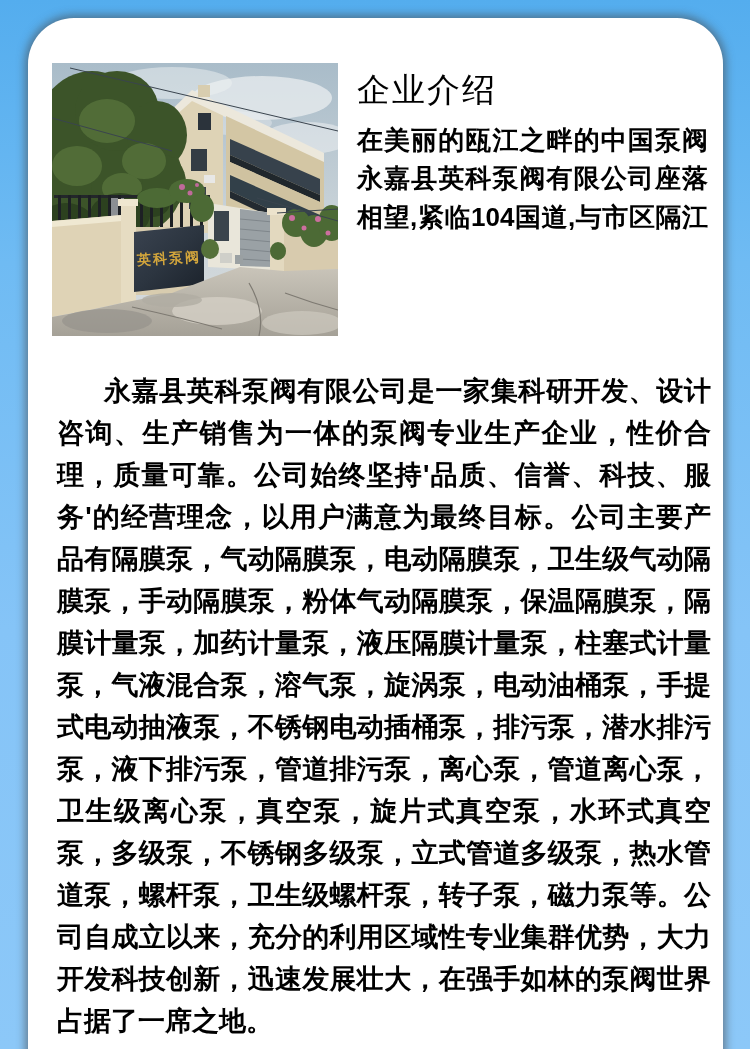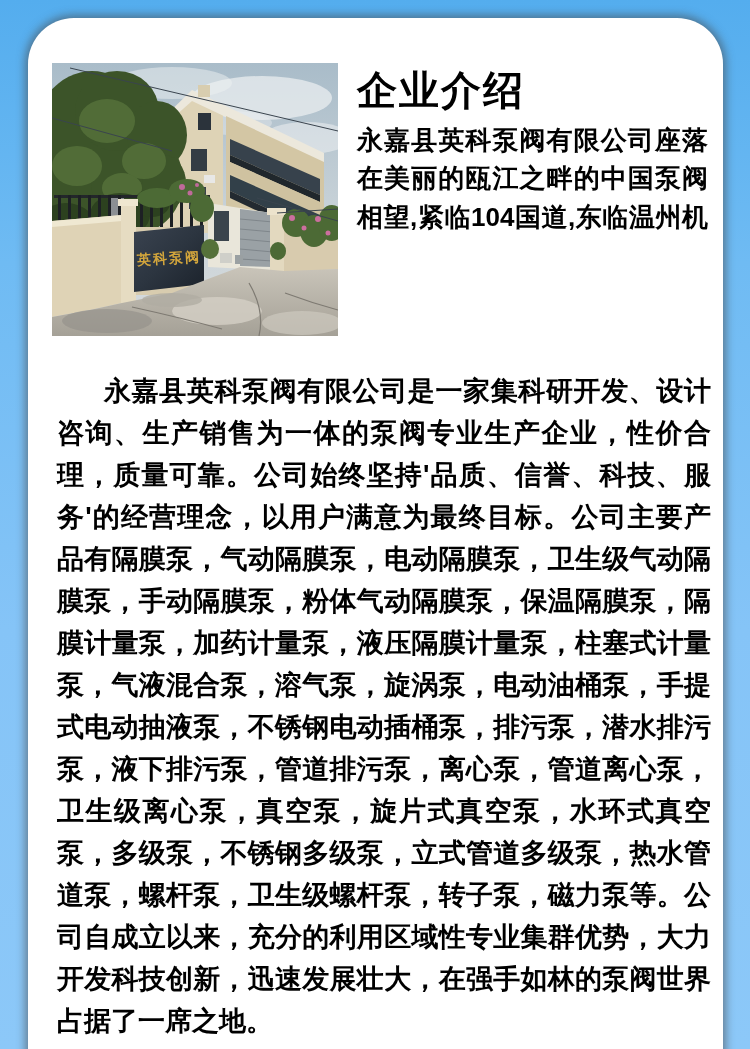--- a/index.html
+++ b/index.html
@@ -34,23 +34,23 @@
   }
   .photo svg { display: block; width: 100%; height: 100%; }
   .head-col {
     position: absolute;
     left: 329px;
     top: 52px;
     width: 351px;
   }
   .title {
     margin: 0;
-    font-size: 40px;
+    font-size: 33px;
     line-height: 40px;
-    font-weight: 700;
+    font-weight: 400;
     color: #000000;
     letter-spacing: 2px;
   }
   .intro {
     margin-top: 11px;
     font-size: 26px;
     font-weight: 600;
     color: #000000;
   }
   .intro-line {
@@ -256,23 +256,23 @@
           <line x1="0" y1="55" x2="120" y2="88"></line>
           <line x1="205" y1="135" x2="286" y2="158"></line>
           <line x1="225" y1="150" x2="286" y2="146"></line>
         </g>
       </svg>
     </div>
 
     <div class="head-col">
       <h1 class="title">企业介绍</h1>
       <div class="intro">
+          <div class="intro-line">在美丽的瓯江之畔的中国泵阀</div>
           <div class="intro-line">永嘉县英科泵阀有限公司座落</div>
-          <div class="intro-line">在美丽的瓯江之畔的中国泵阀</div>
-          <div class="intro-line">相望,紧临104国道,东临温州机</div>
+          <div class="intro-line">相望,紧临104国道,与市区隔江</div>
         </div>
     </div>
 
     <div class="body-text">
       <p class="para">永嘉县英科泵阀有限公司是一家集科研开发、设计咨询、生产销售为一体的泵阀专业生产企业，性价合理，质量可靠。公司始终坚持'品质、信誉、科技、服务'的经营理念，以用户满意为最终目标。公司主要产品有隔膜泵，气动隔膜泵，电动隔膜泵，卫生级气动隔膜泵，手动隔膜泵，粉体气动隔膜泵，保温隔膜泵，隔膜计量泵，加药计量泵，液压隔膜计量泵，柱塞式计量泵，气液混合泵，溶气泵，旋涡泵，电动油桶泵，手提式电动抽液泵，不锈钢电动插桶泵，排污泵，潜水排污泵，液下排污泵，管道排污泵，离心泵，管道离心泵，卫生级离心泵，真空泵，旋片式真空泵，水环式真空泵，多级泵，不锈钢多级泵，立式管道多级泵，热水管道泵，螺杆泵，卫生级螺杆泵，转子泵，磁力泵等。公司自成立以来，充分的利用区域性专业集群优势，大力开发科技创新，迅速发展壮大，在强手如林的泵阀世界占据了一席之地。</p>
 
     </div>
 
   </div>
 </div>

